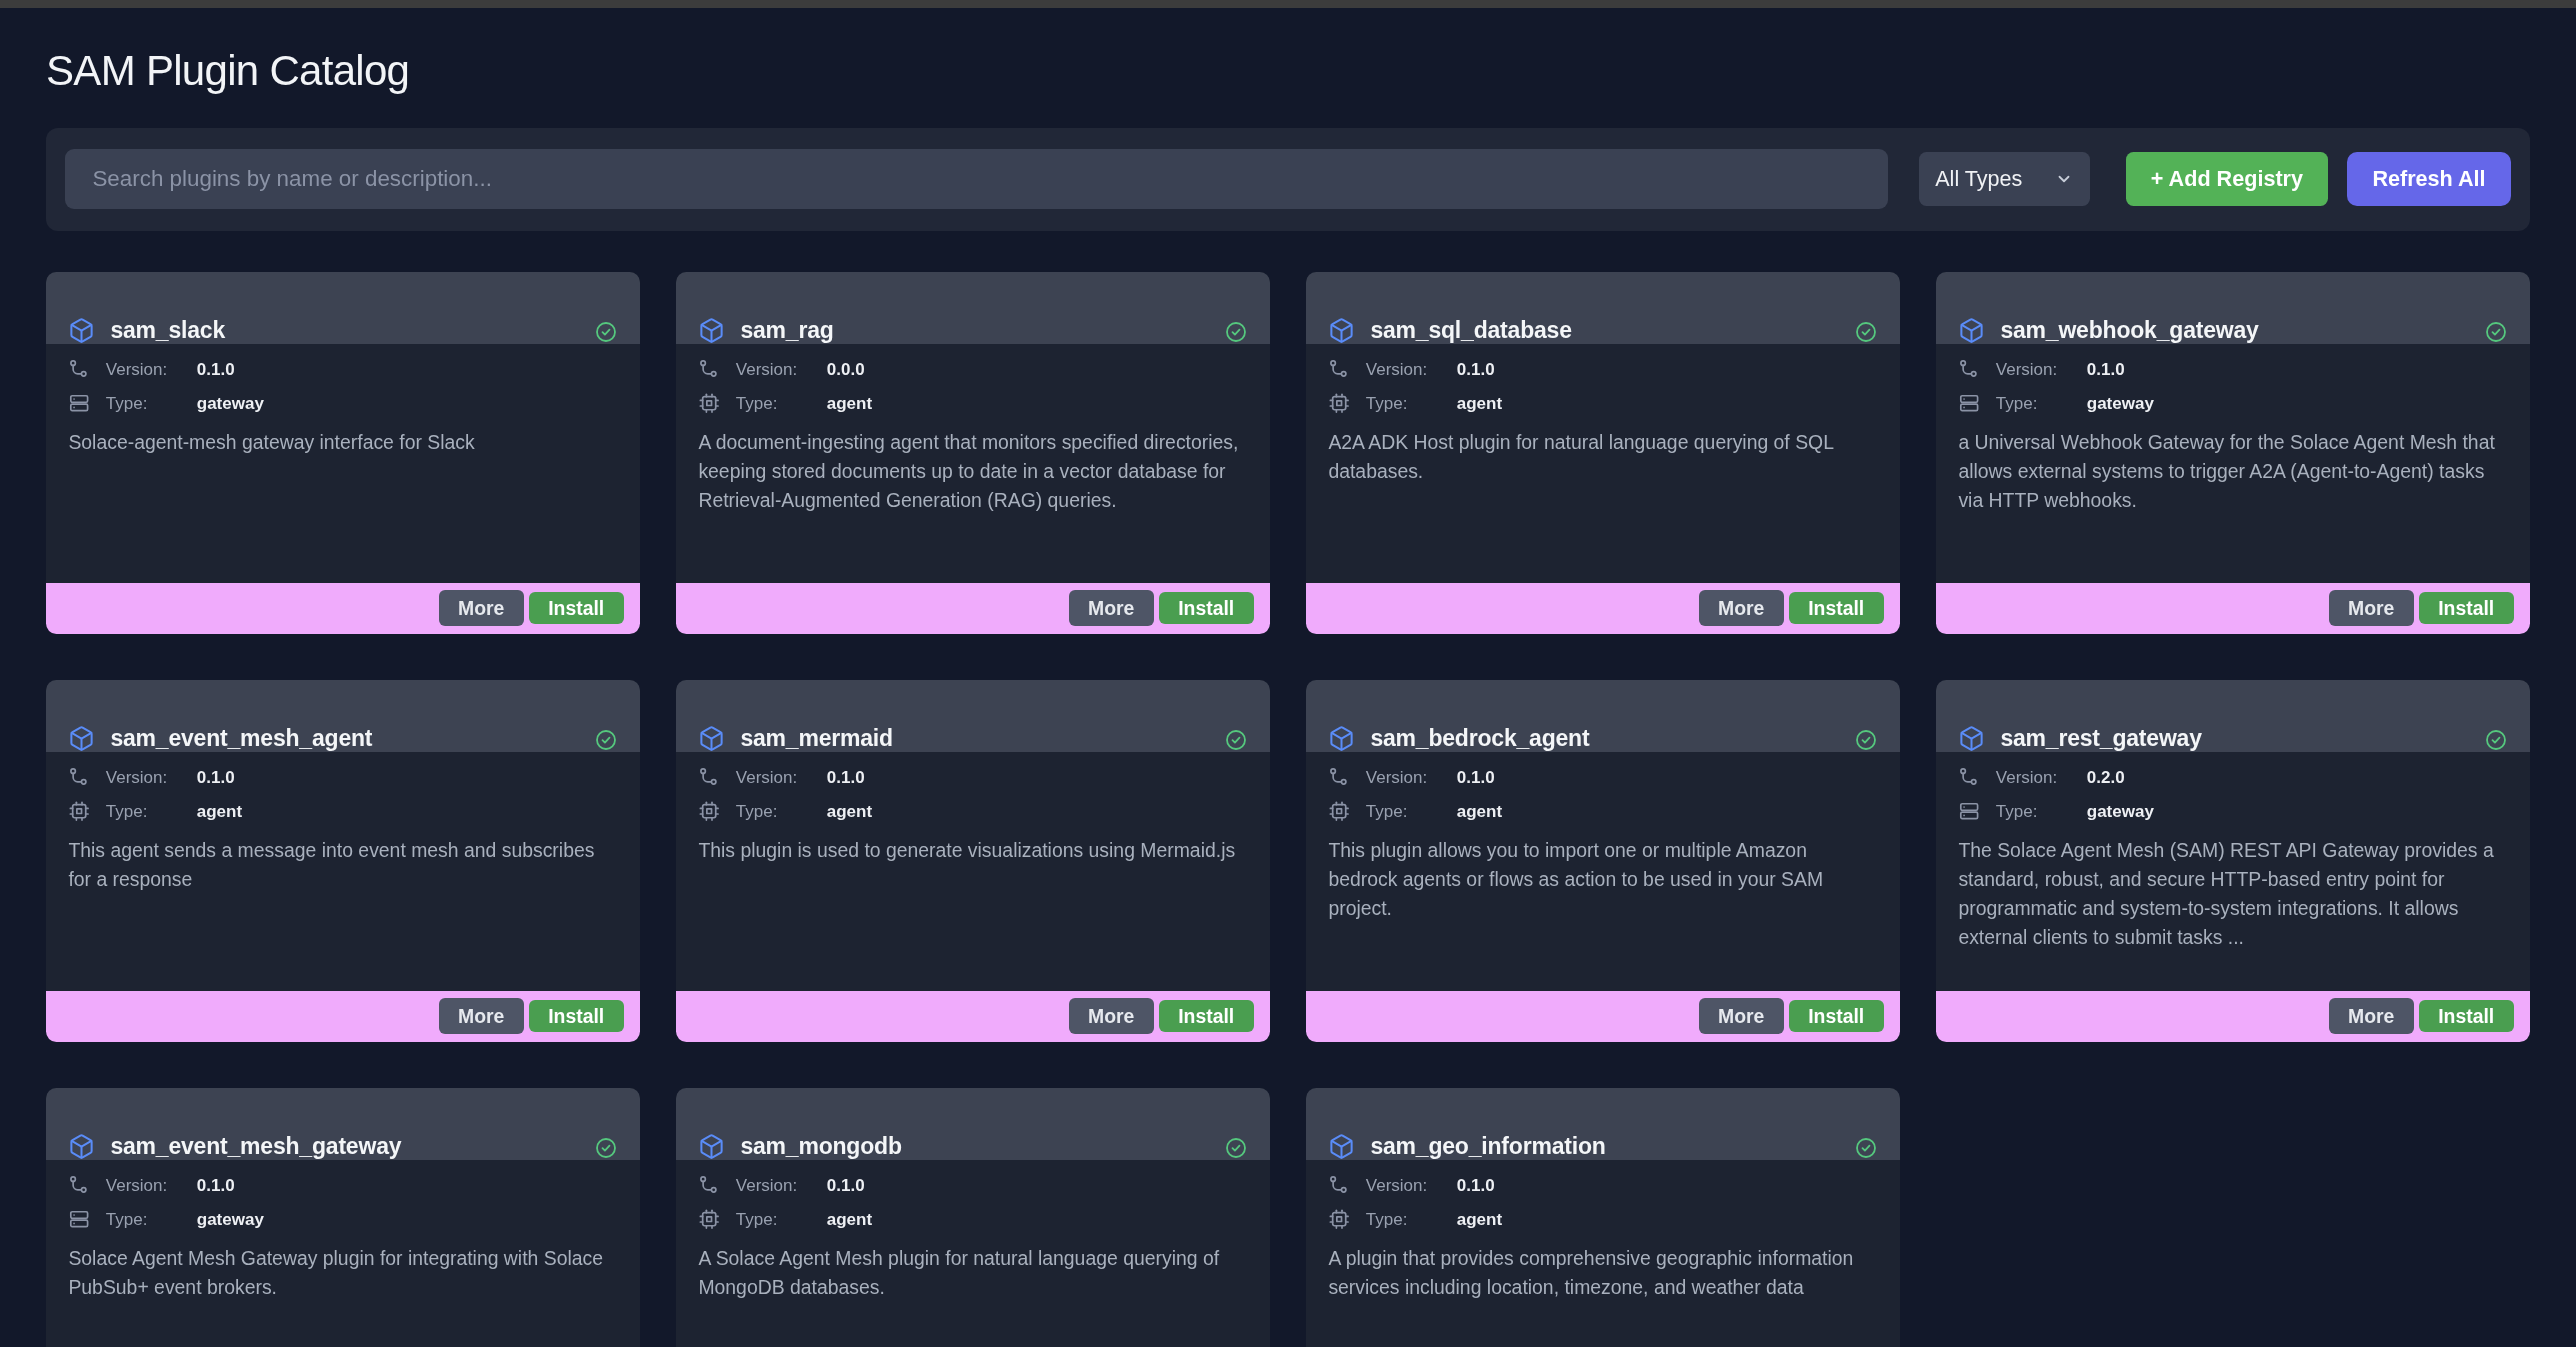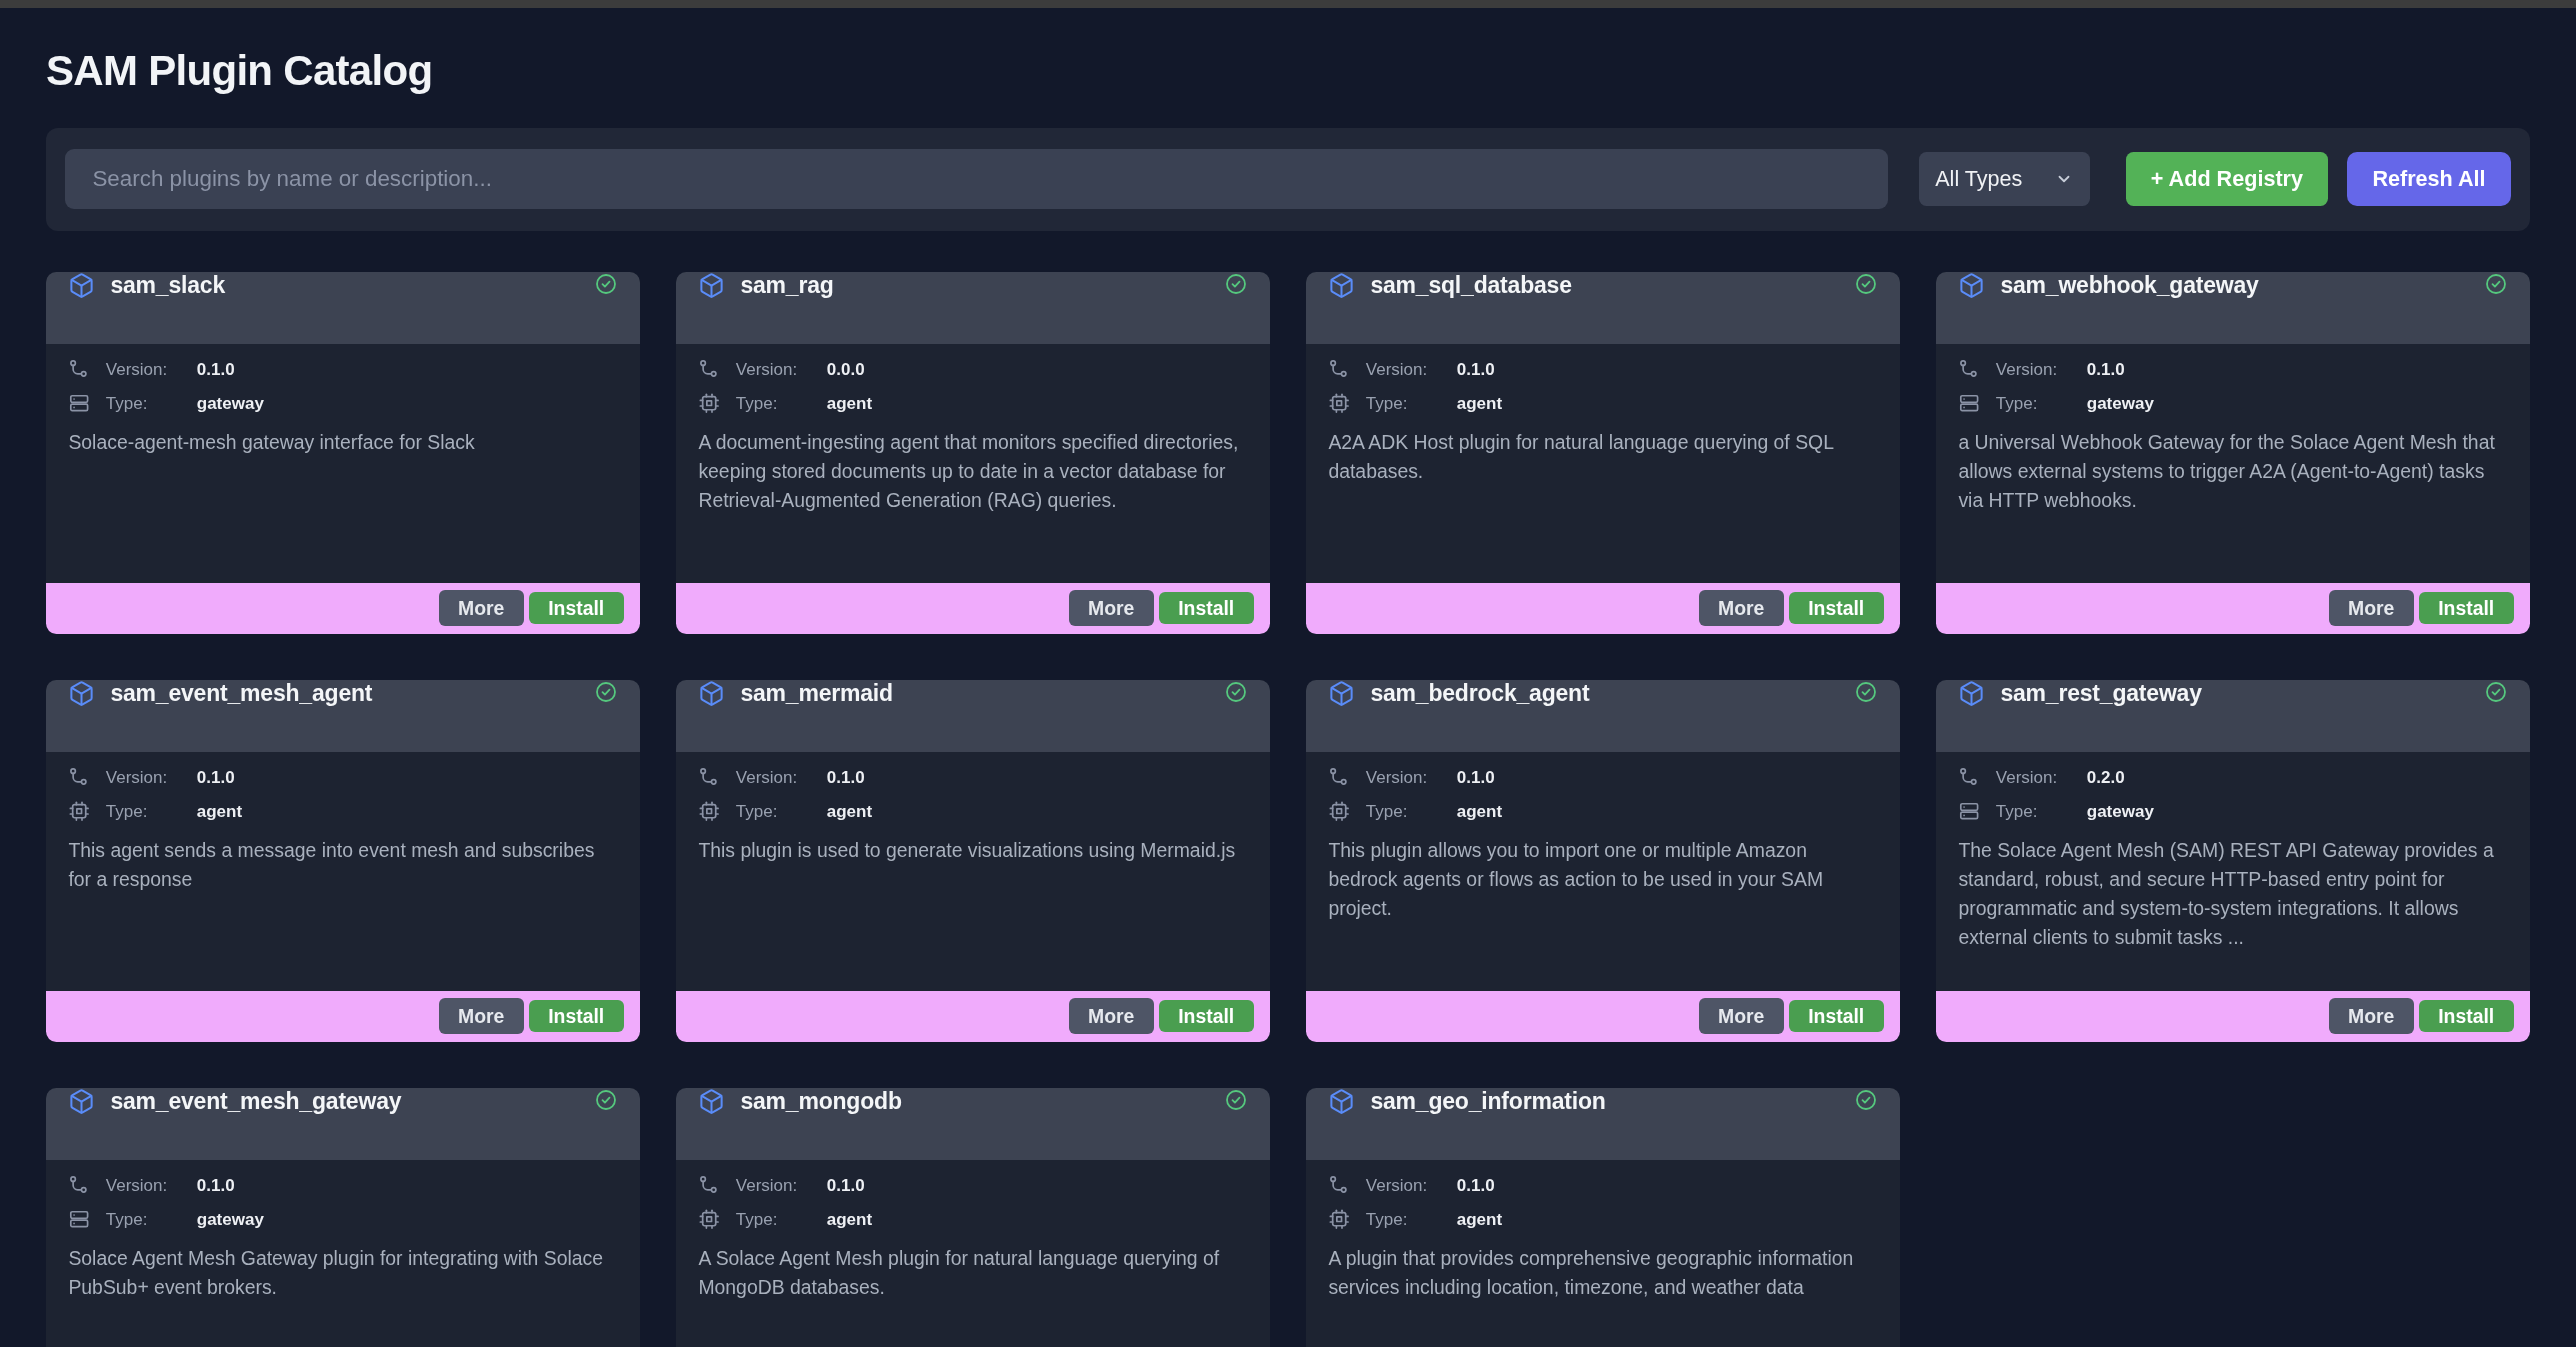--- a/index.html
+++ b/index.html
@@ -5,21 +5,21 @@
   html,body{margin:0;padding:0;}
   body{
     width:2576px;height:1348px;overflow:hidden;
     background:#12182a;
     font-family:"Liberation Sans", sans-serif;
     -webkit-font-smoothing:antialiased;
   }
   .top-strip{height:7.5px;background:#3c3c3c;}
   .page{padding:0 46px;}
   .page-title{
-    margin:39px 0 0;font-size:42px;font-weight:bold;color:#f2f4f7;letter-spacing:-0.7px;
+    margin:39px 0 0;font-size:42px;font-weight:normal;color:#f2f4f7;letter-spacing:-0.7px;
   }
   .toolbar{
     margin-top:33px;height:103px;background:#212737;border-radius:12px;
     display:flex;align-items:center;padding:0 19.4px;box-sizing:border-box;
   }
   .search-input{
     flex:1;height:60px;background:#3a4153;border:none;outline:none;border-radius:9px;
     padding:0 27px;color:#e7eaf0;font-size:22.4px;font-family:"Liberation Sans",sans-serif;
   }
   .search-input::placeholder{color:#8b93a6;}
@@ -35,21 +35,21 @@
   .btn-add{margin-left:36px;background:#53b257;}
   .btn-refresh{margin-left:19.4px;background:#6567e9;border-radius:10px;}
   .grid{
     margin-top:41px;display:grid;grid-template-columns:repeat(4,1fr);
     gap:46px 36px;grid-auto-rows:362px;
   }
   .card{
     background:#1d2331;border-radius:10.4px;display:flex;flex-direction:column;overflow:hidden;
   }
   .card-header{
-    background:#3d4352;height:72px;flex:0 0 72px;display:flex;align-items:flex-start;
+    background:#3d4352;height:72px;flex:0 0 72px;display:flex;align-items:flex-end;
     padding:0 22.4px;gap:15px;
   }
   .cube-icon{color:#5a8cf8;flex:0 0 auto;}
   .card-name{flex:1;font-size:23px;font-weight:bold;color:#f4f6f8;letter-spacing:-0.2px;}
   .check-icon{color:#55c87e;flex:0 0 auto;}
   .card-body{flex:1;padding:9px 22.4px 0;overflow:hidden;}
   .meta-row{display:flex;align-items:center;height:34px;font-size:17px;color:#99a1b0;}
   .meta-row .m-icon{margin-right:15px;color:#8b93a6;display:flex;}
   .meta-label{min-width:91px;}
   .meta-value{color:#eef0f4;font-weight:600;}

